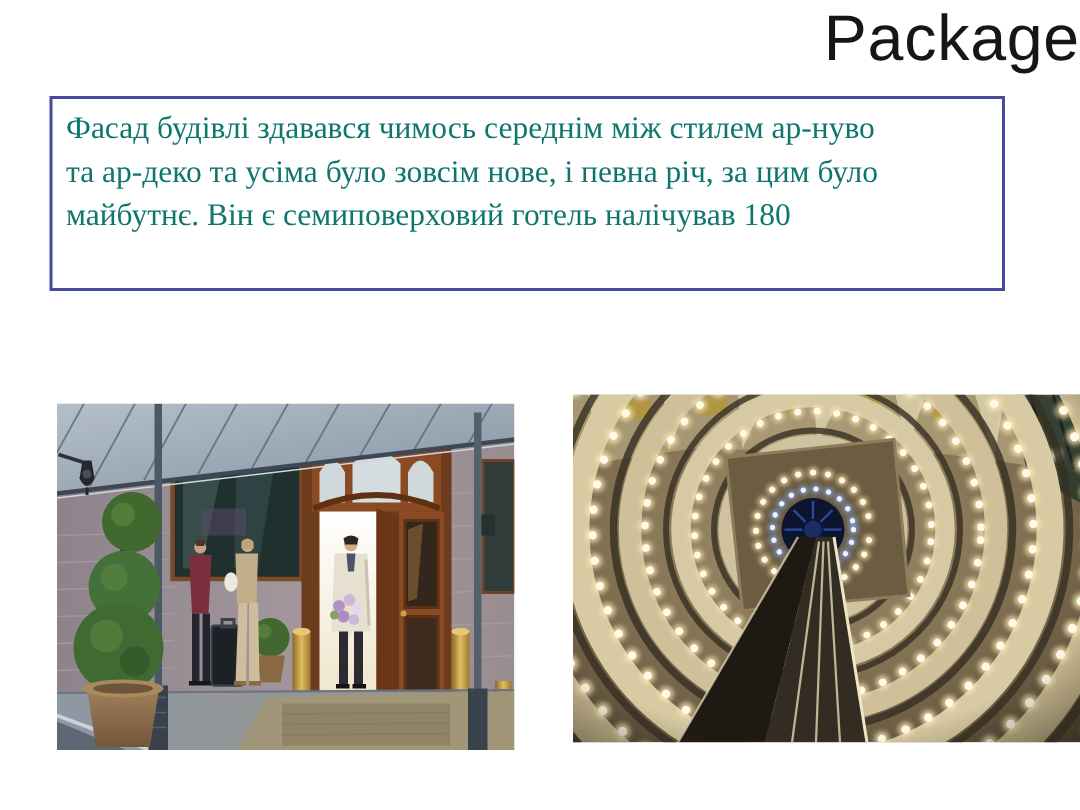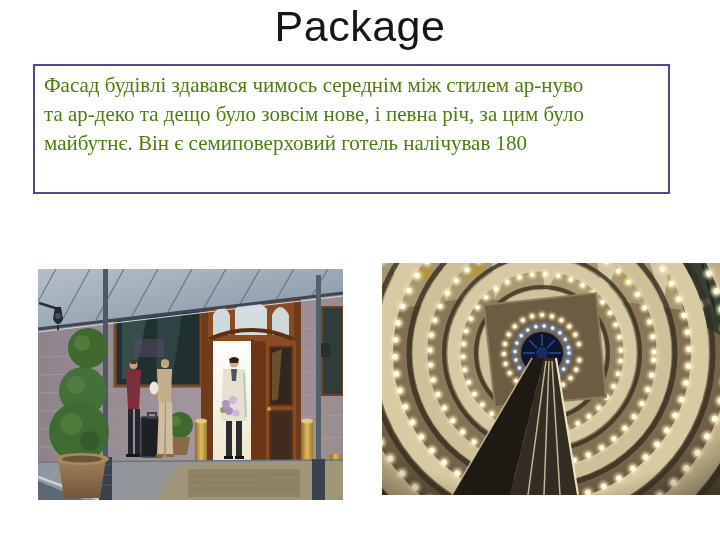--- a/index.html
+++ b/index.html
@@ -1,40 +1,40 @@
 <!DOCTYPE html>
 <html><head>
 <meta charset="utf-8">
 <style>
   html,body{margin:0;padding:0;background:#ffffff;}
   .slide{position:relative;width:720px;height:540px;background:#ffffff;overflow:hidden;
          font-family:"Liberation Sans",sans-serif;}
-  .title{position:absolute;top:2px;left:0;width:720px;text-align:center;
+  .title{position:absolute;top:2px;left:0;width:720px;text-align:right;
          font-size:43px;font-weight:400;color:#161616;letter-spacing:0.5px;
          font-family:"Liberation Sans",sans-serif;}
   .textbox{position:absolute;left:33px;top:64px;width:637px;height:130px;
            box-sizing:border-box;border:2px solid #4a4a9c;background:#ffffff;
            padding:5px 8px 0 9px;}
   .textbox .line{font-family:"Liberation Serif",serif;font-size:21px;line-height:29px;
-                 color:#4d7c0f;white-space:nowrap;}
+                 color:#0f766e;white-space:nowrap;}
   .photo{position:absolute;overflow:hidden;}
   .photo-left{left:38px;top:269px;width:305px;height:231px;}
   .photo-right{left:382px;top:263px;width:338px;height:232px;}
   .photo svg{display:block;width:100%;height:100%;}
 </style>
 </head>
 <body>
 
 <div class="slide">
 
   <div class="title">Package</div>
 
   <div class="textbox" style="border-color: rgb(74, 74, 156);">
     <div class="line">Фасад будівлі здавався чимось середнім між стилем ар-нуво</div>
-    <div class="line">та ар-деко та дещо було зовсім нове, і певна річ, за цим було</div>
+    <div class="line">та ар-деко та усіма було зовсім нове, і певна річ, за цим було</div>
     <div class="line">майбутнє. Він є семиповерховий готель налічував 180</div>
   </div>
 
   <div class="photo photo-left">
     <svg viewBox="0 0 305 231" preserveAspectRatio="none">
       <defs>
         <linearGradient id="wallG" x1="0" y1="0" x2="1" y2="0">
           <stop offset="0" stop-color="#8e838b"></stop>
             <stop offset="0.5" stop-color="#a2969c"></stop>
             <stop offset="1" stop-color="#9a8d90"></stop>

